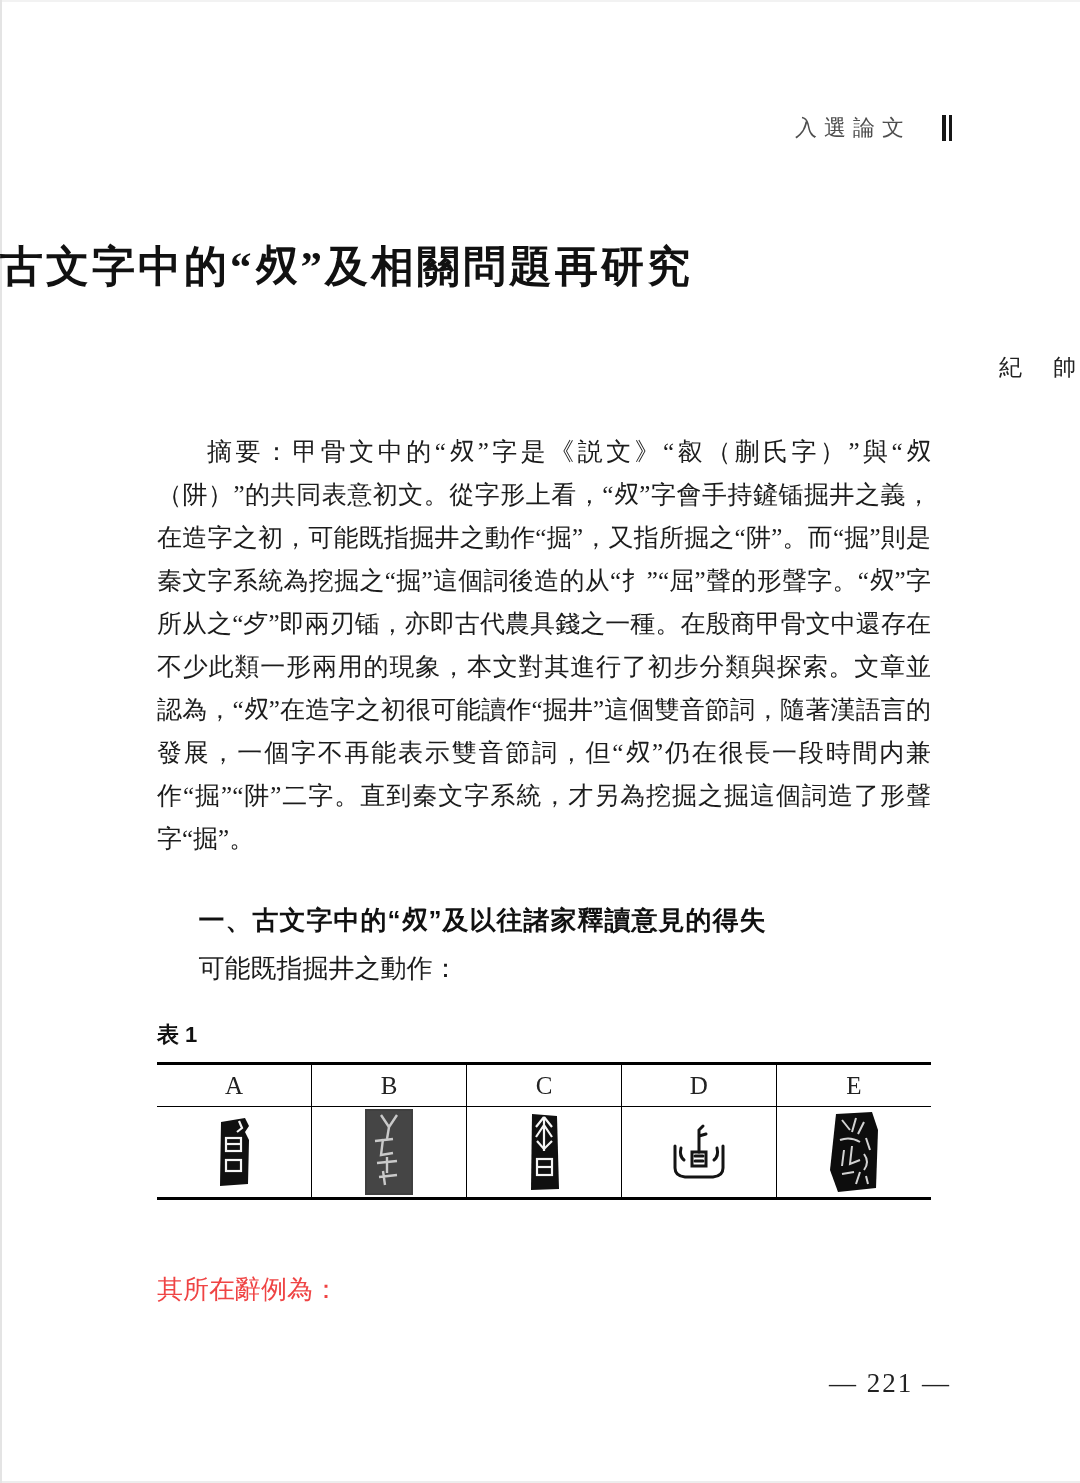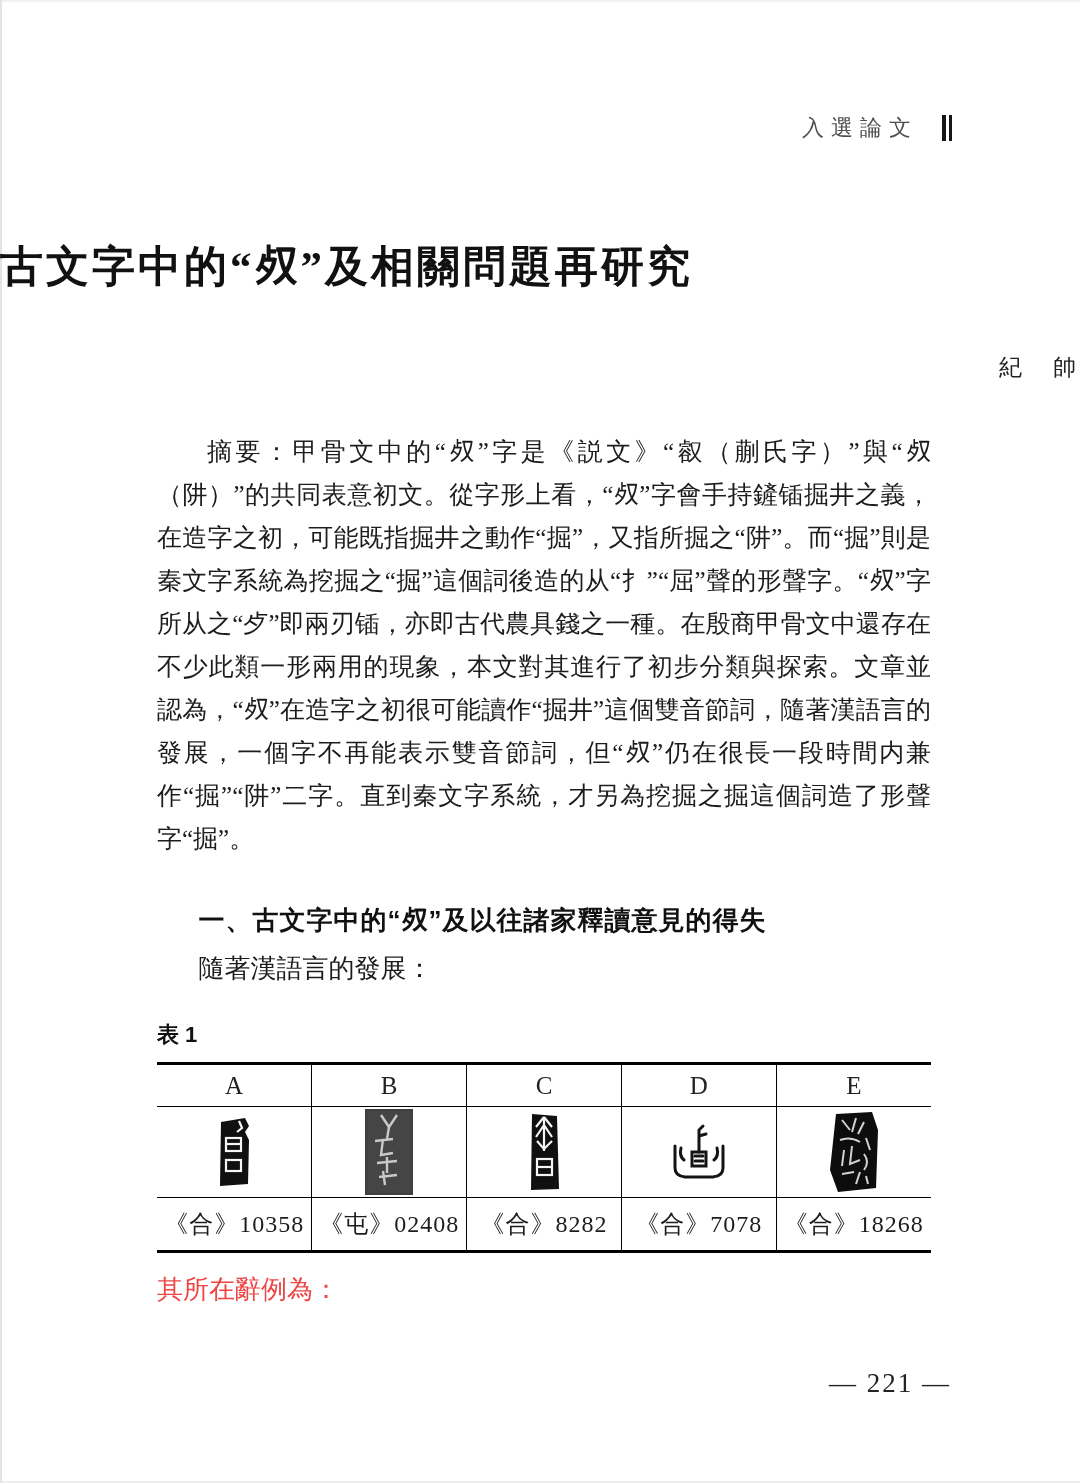--- a/index.html
+++ b/index.html
@@ -7,21 +7,21 @@
     position:relative;
     width:1080px;height:1483px;
     background:#ffffff;
     font-family:"Liberation Serif","DejaVu Serif",serif;
     color:#1a1a1a;
     overflow:hidden;
     box-shadow:inset 2px 0 0 #e4e4e4, inset 0 2px 0 #f2f2f2, inset 0 -2px 0 #ededed;
   }
   .corner-header{
     position:absolute;top:113px;right:128px;
-    display:flex;align-items:center;gap:24px;
+    display:flex;align-items:center;gap:31px;
   }
   .hdr-label{
     font-size:22px;color:#4e4e4e;letter-spacing:7px;
     font-family:"Liberation Sans","DejaVu Sans",sans-serif;
   }
   .dbl-bar{
     display:inline-block;width:10px;height:26px;
     border-left:4px solid #161616;border-right:3px solid #161616;
     box-sizing:border-box;
   }
@@ -95,21 +95,21 @@
 
   <h1 class="title">古文字中的“𣦼”及相關問題再研究</h1>
 
   <div class="author">紀　帥</div>
 
   <p class="abstract"><span class="b">摘要：</span><span>甲骨文中的“𣦼”字是《説文》“㕡（蒯氏字）”與“𣦼（阱）”的共同表意初文。從字形上看，“𣦼”字會手持鏟锸掘井之義，在造字之初，可能既指掘井之動作“掘”，又指所掘之“阱”。而“掘”則是秦文字系統為挖掘之“掘”這個詞後造的从“扌”“屈”聲的形聲字。“𣦼”字所从之“歺”即兩刃锸，亦即古代農具錢之一種。在殷商甲骨文中還存在不少此類一形兩用的現象，本文對其進行了初步分類與探索。文章並認為，“𣦼”在造字之初很可能讀作“掘井”這個雙音節詞，隨著漢語言的發展，一個字不再能表示雙音節詞，但“𣦼”仍在很長一段時間内兼作“掘”“阱”二字。直到秦文字系統，才另為挖掘之掘這個詞造了形聲字“掘”。</span></p>
 
 
   <h2 class="section">一、古文字中的“𣦼”及以往諸家釋讀意見的得失</h2>
 
-  <p class="intro">隨著漢語言的發展：</p>
+  <p class="intro">可能既指掘井之動作：</p>
 
   <div class="caption">表 1</div>
 
   <table class="tbl">
     <tbody>
         <tr class="hdr-row">
       <td>A</td>
       <td>B</td>
       <td>C</td>
       <td>D</td>
@@ -172,27 +172,20 @@
           <g stroke="#e8e8e8" stroke-width="2" fill="none" opacity="0.9">
             <path d="M16 10 L24 20 M30 8 L26 22 M38 12 L32 24"></path>
             <path d="M14 30 Q24 26 34 32 M40 28 L44 40"></path>
             <path d="M18 40 L16 56 M26 36 L24 54 L34 50"></path>
             <path d="M38 44 Q44 52 38 60"></path>
             <path d="M16 64 L28 62 M34 62 L30 74 M40 66 L42 74"></path>
           </g>
         </svg>
       </td>
     </tr>
-    <tr class="cite-row">
-      <td>《合》10358</td>
-      <td>《屯》02408</td>
-      <td>《合》8282</td>
-      <td>《合》7078</td>
-      <td>《合》18268</td>
-    </tr>
   </tbody>
     </table>
 
   <p class="after">其所在辭例為：</p>
 
   <div class="pageno">— 221 —</div>
 
 </div>
 
 </body></html>

